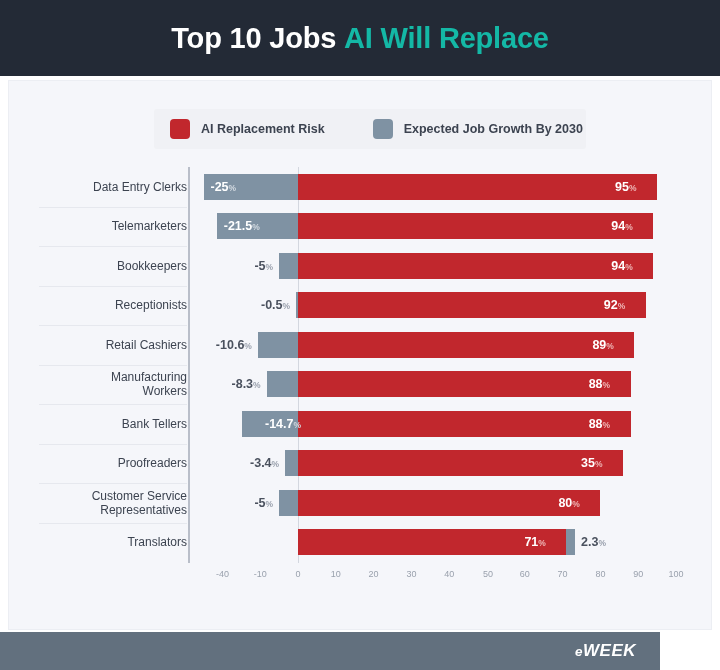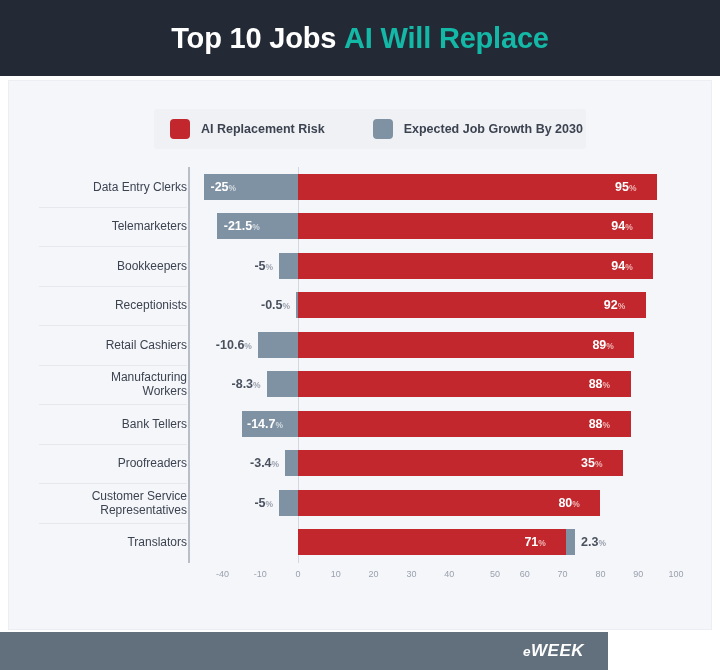--- a/index.html
+++ b/index.html
@@ -140,21 +140,21 @@
   .tick {
     position: absolute; top: 4px;
     transform: translateX(-50%);
     font-size: 9px; color: #9aa1ad;
     white-space: nowrap;
   }
 
   
   .footer {
     position: absolute; left: 0; top: 632px;
-    width: 608px; height: 38px;
+    width: 660px; height: 38px;
     background: #62707e;
     display: flex; align-items: center; justify-content: flex-end;
   }
   .brand {
     margin-right: 24px;
     color: #ffffff;
     font-size: 17px; font-weight: bold; font-style: italic;
     letter-spacing: 0.5px;
   }
   .brand .small { font-size: 13.5px; }
@@ -264,21 +264,21 @@
           <div class="bar-row" style="top: 197.5px;">
             <div class="bar red" style="left: 99px; width: 332.64px;"></div>
             <div class="val inside-red" style="left: 389.64px;"><span>88</span><span class="pct">%</span></div>
             <div class="bar blue" style="left: 67.626px; width: 31.374px;"></div>
             <div class="val outside-gray" style="left: 21.626px; text-align: right; width: 40px;"><span>-8.3</span><span class="pct">%</span></div>
           </div>
           <div class="bar-row" style="top: 237px;">
             <div class="bar red" style="left: 99px; width: 332.64px;"></div>
             <div class="val inside-red" style="left: 389.64px;"><span>88</span><span class="pct">%</span></div>
             <div class="bar blue" style="left: 43.434px; width: 55.566px;"></div>
-            <div class="val inside-blue" style="left: 48px;"><span>-14.7</span><span class="pct">%</span></div>
+            <div class="val inside-blue" style="left: 66px;"><span>-14.7</span><span class="pct">%</span></div>
           </div>
           <div class="bar-row" style="top: 276.5px;">
             <div class="bar red" style="left: 99px; width: 325.08px;"></div>
             <div class="val inside-red" style="left: 382.08px;"><span>35</span><span class="pct">%</span></div>
             <div class="bar blue" style="left: 86.148px; width: 12.852px;"></div>
             <div class="val outside-gray" style="left: 40.148px; text-align: right; width: 40px;"><span>-3.4</span><span class="pct">%</span></div>
           </div>
           <div class="bar-row" style="top: 316px;">
             <div class="bar red" style="left: 99px; width: 302.4px;"></div>
             <div class="val inside-red" style="left: 359.4px;"><span>80</span><span class="pct">%</span></div>
@@ -293,21 +293,21 @@
           </div>
         </div>
       <div class="xaxis" id="xaxis">
           <div class="tick" style="left: 23.4px;">-40</div>
           <div class="tick" style="left: 61.2px;">-10</div>
           <div class="tick" style="left: 99px;">0</div>
           <div class="tick" style="left: 136.8px;">10</div>
           <div class="tick" style="left: 174.6px;">20</div>
           <div class="tick" style="left: 212.4px;">30</div>
           <div class="tick" style="left: 250.2px;">40</div>
-          <div class="tick" style="left: 296px;">50</div>
+          <div class="tick" style="left: 289px;">50</div>
           <div class="tick" style="left: 325.8px;">60</div>
           <div class="tick" style="left: 363.6px;">70</div>
           <div class="tick" style="left: 401.4px;">80</div>
           <div class="tick" style="left: 439.2px;">90</div>
           <div class="tick" style="left: 477px;">100</div>
         </div>
     </div>
 
   </div>
 

